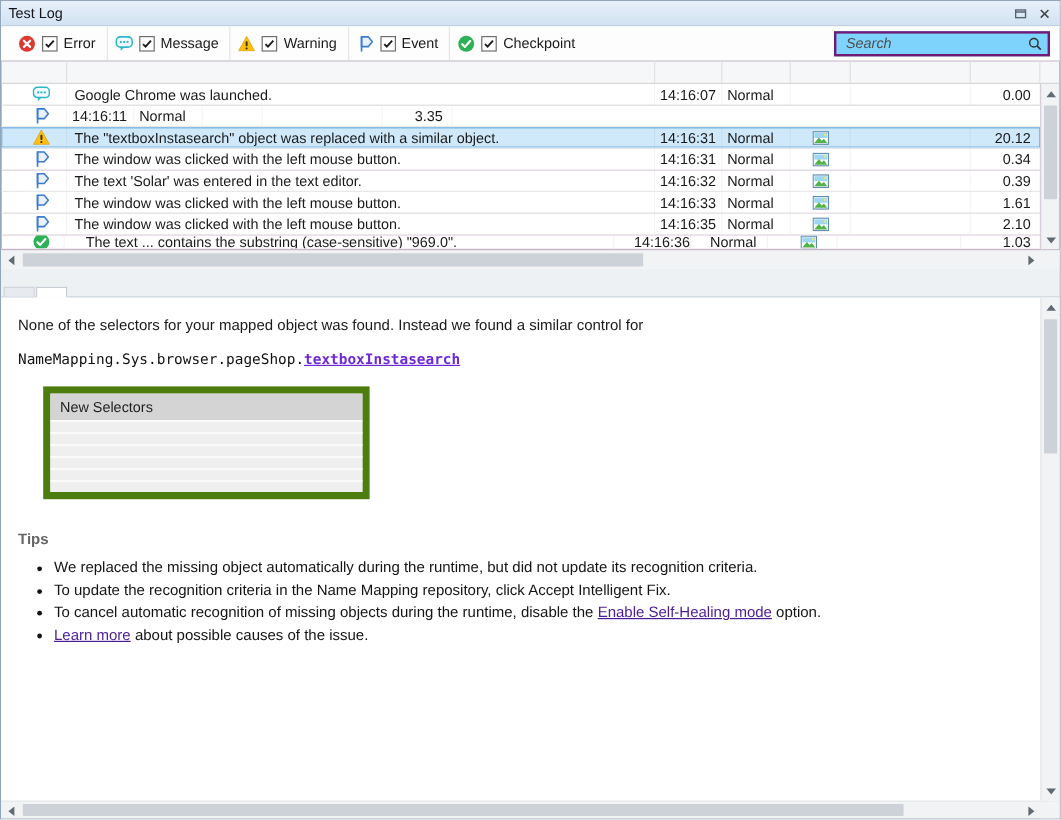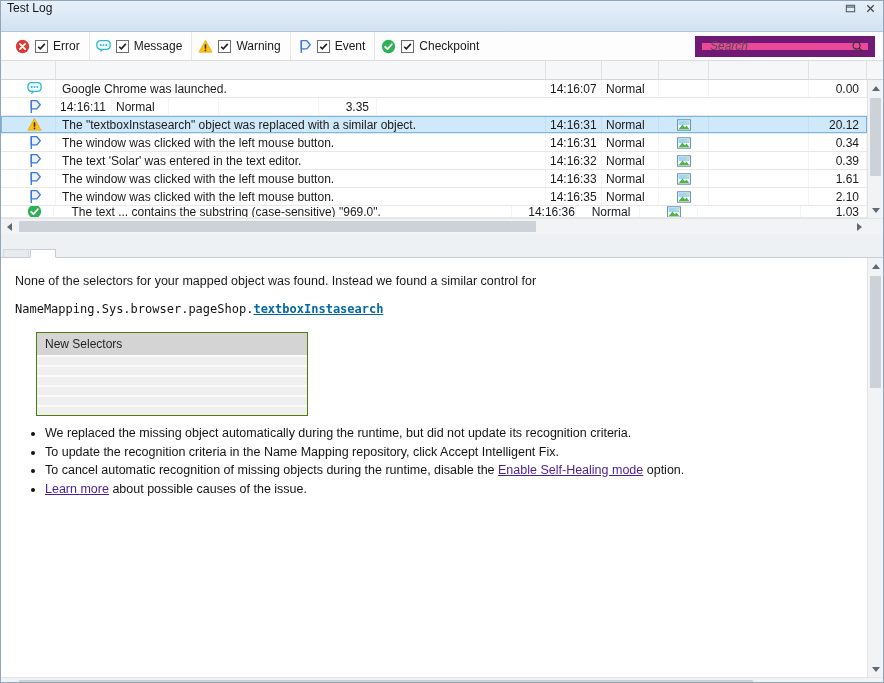--- a/index.html
+++ b/index.html
@@ -1,42 +1,42 @@
 <!DOCTYPE html>
 <html><head>
 <meta charset="utf-8">
 <style>
   * { box-sizing: border-box; }
   body { margin:0; background:#fff; font-family:"Liberation Sans","DejaVu Sans",sans-serif; font-size:12px; color:#1a1a1a; }
   .window { position:relative; width:884px; height:683px; border:1px solid #93a5b8; background:#fff; overflow:hidden; }
 
   
-  .titlebar { height:31px; background:linear-gradient(#e7f0fa,#d2e2f2); border-bottom:1px solid #b3c7db;
-              display:flex; padding:0 6px; }
+  .titlebar { height:21px; background:linear-gradient(#e7f0fa,#d2e2f2); border-bottom:1px solid #b3c7db;
+              display:flex; align-items:center; padding:0 6px; }
   .titlebar .title { font-size:12px; color:#14141a; }
   .titlebar-controls { margin-left:auto; display:flex; gap:6px; }
   .tbtn { width:14px; height:14px; display:inline-flex; align-items:center; justify-content:center; cursor:pointer; }
   .tbtn svg { width:11px; height:11px; }
 
   
   .toolbar { height:29px; background:#fdfdfd; border-bottom:1px solid #dcdcdc; display:flex; align-items:center; padding:0 8px; }
   .filters { display:flex; align-items:center; height:100%; }
   .filter { display:flex; align-items:center; gap:5px; padding:0 9px 0 6px; height:100%; cursor:pointer; position:relative; }
   .filter:not(:last-child){ border-right:1px solid #e7e7e7; }
   .ficon { width:15px; height:15px; display:inline-flex; }
   .ficon .fi { display:none; width:15px; height:15px; }
   .ficon.error .fi-error,
   .ficon.warning .fi-warning,
   .ficon.message .fi-message,
   .ficon.event .fi-event,
   .ficon.checkpoint .fi-checkpoint { display:block; }
   .cb { width:13px; height:13px; border:1px solid #6e6e6e; background:#fff; display:inline-flex; align-items:center; justify-content:center; }
   .cb svg { width:11px; height:11px; }
   .flabel { color:#1a1a1a; }
-  .searchbox { margin-left:auto; width:180px; height:21px; border:7px solid #701a75; background:#ec4899; display:flex; align-items:center; padding:0 4px 0 6px; }
+  .searchbox { margin-left:auto; width:180px; height:21px; border:2px solid #701a75; background:#7dd3fc; display:flex; align-items:center; padding:0 4px 0 6px; }
   .searchbox input { border:none; outline:none; flex:1; min-width:0; font-size:12px; font-family:inherit; background:transparent; }
   .searchbox input::placeholder { color:#4f4f4f; font-style:italic; }
   .mag { width:13px; height:13px; flex:0 0 auto; cursor:pointer; }
 
   
   .grid-area { position:relative; height:157px; background:#701a75; }
   .grid-header { height:19px; display:flex; background:#f6f7f8; border-bottom:1px solid #d6d6d6; }
   .hcell { border-right:1px solid #e2e2e2; padding:2px 0 0 4px; font-size:11.5px; color:#3c3c3c; white-space:nowrap; overflow:hidden; cursor:pointer; }
   .grid-header .hcell:nth-child(1){ width:55px; }
   .grid-header .hcell:nth-child(2){ width:490px; }
@@ -81,22 +81,22 @@
   
   .tabbar { height:24px; background:#eef1f4; border-bottom:1px solid #c6cdd4; display:flex; align-items:flex-end; padding-left:2px; }
   .tab { padding:3px 12px 4px; font-size:12px; color:#333; background:#e7ebef; border:1px solid #d2d8de; border-bottom:none; margin-right:1px; cursor:pointer; }
   .tab.active { background:#fff; border:1px solid #c6cdd4; border-bottom:1px solid #fff; margin-bottom:-1px; }
 
   
   .details-area { position:relative; height:419px; background:#fff; }
   .details-body { position:absolute; top:0; left:0; right:16px; bottom:0; overflow:hidden; padding:16px 16px 0 14px; }
   .intro { margin:0; font-size:12.5px; }
   .mapping { margin:14px 0 0; font-family:"DejaVu Sans Mono","Liberation Mono",monospace; font-size:12px; color:#111; }
-  .mapped-name { color:#0369a1; font-weight:bold; text-decoration:underline; cursor:pointer; }
-  .selectors { width:272px; margin:16px 0 0 21px; border:1px solid #4d7c0f; font-size:12px; background:#fafafa; }
+  .mapped-name { color:#6d28d9; font-weight:bold; text-decoration:underline; cursor:pointer; }
+  .selectors { width:272px; margin:16px 0 0 21px; border:6px solid #4d7c0f; font-size:12px; background:#fafafa; }
   .sel-header { background:#d4d4d4; padding:4px 8px; border-bottom:2px solid #fafafa; color:#1f1f1f; }
   .sel-row { background:#efefef; padding:4px 8px; border-bottom:2px solid #fafafa; color:#1f1f1f; white-space:nowrap; overflow:hidden; }
   .sel-row:last-child { border-bottom:none; }
   .fix-ring { display:inline-block; border:3px solid #ef831d; border-radius:4px; padding:2px; margin:24px 0 0 1px; background:#fff; }
   .fix-btn { background:linear-gradient(#45b5ea,#1f97d2); color:#fff; font-weight:bold; font-size:12px; font-family:inherit;
              border:1px solid #1d84bb; border-radius:2px; padding:6px 22px; cursor:pointer; }
   .tips-heading { font-weight:bold; color:#666; margin-top:26px; font-size:12.5px; }
   .tips-list { margin:10px 0 0; padding-left:30px; }
   .tips-list li { margin:4.5px 0; font-size:12.5px; color:#141414; }
   a.link { color:#4c1d95; text-decoration:underline; cursor:pointer; }
@@ -474,20 +474,21 @@
             <div class="sel-row"></div>
             <div class="sel-row"></div>
             <div class="sel-row"></div>
             <div class="sel-row"></div>
             <div class="sel-row"></div>
           </div>
       </div>
 
 
       <div class="tips">
+        <div class="tips-heading">Tips</div>
         <ul class="tips-list">
             <li class="tip"><span>We replaced the missing object automatically during the runtime, but did not update its recognition criteria.</span><span></span></li>
             <li class="tip"><span>To update the recognition criteria in the Name Mapping repository, click Accept Intelligent Fix.</span><span></span></li>
             <li class="tip"><span>To cancel automatic recognition of missing objects during the runtime, disable the </span><a class="link">Enable Self-Healing mode</a><span> option.</span></li>
             <li class="tip"><span></span><a class="link">Learn more</a><span> about possible causes of the issue.</span></li>
           </ul>
       </div>
     </div>
     <div class="vscroll details-vscroll">
       <div class="sb-btn">

